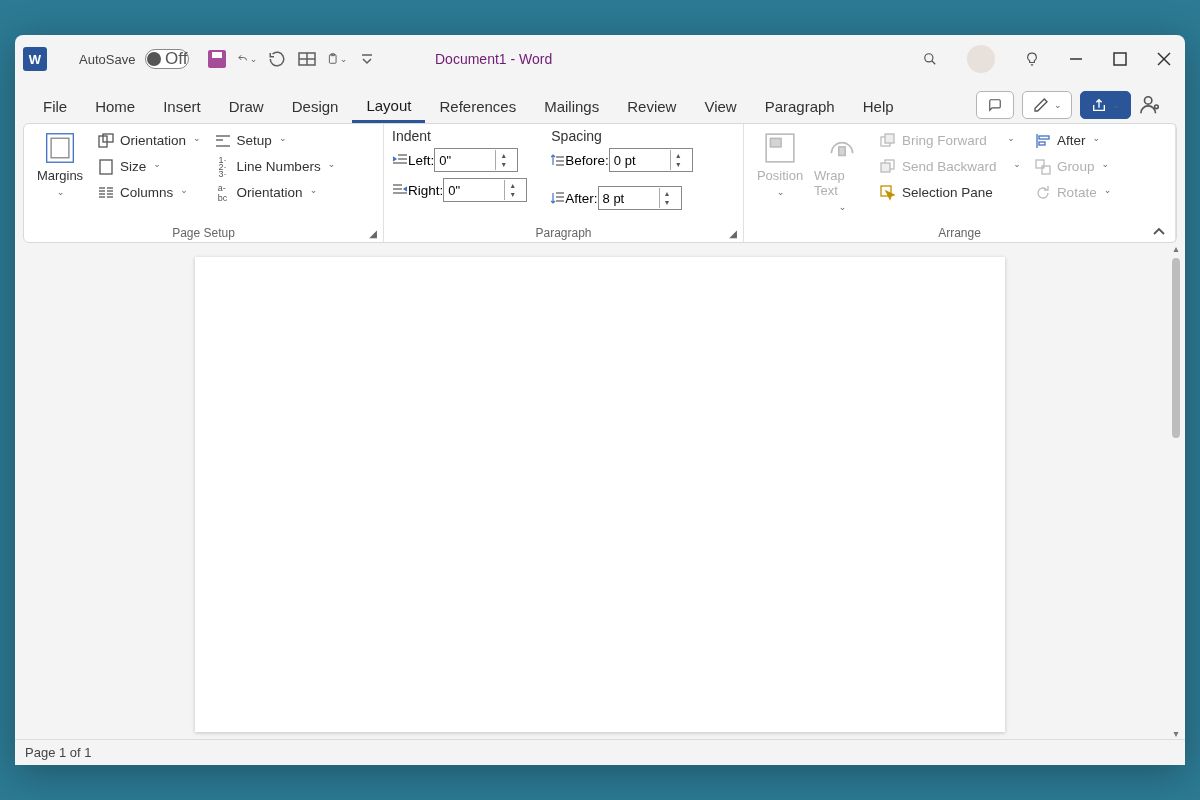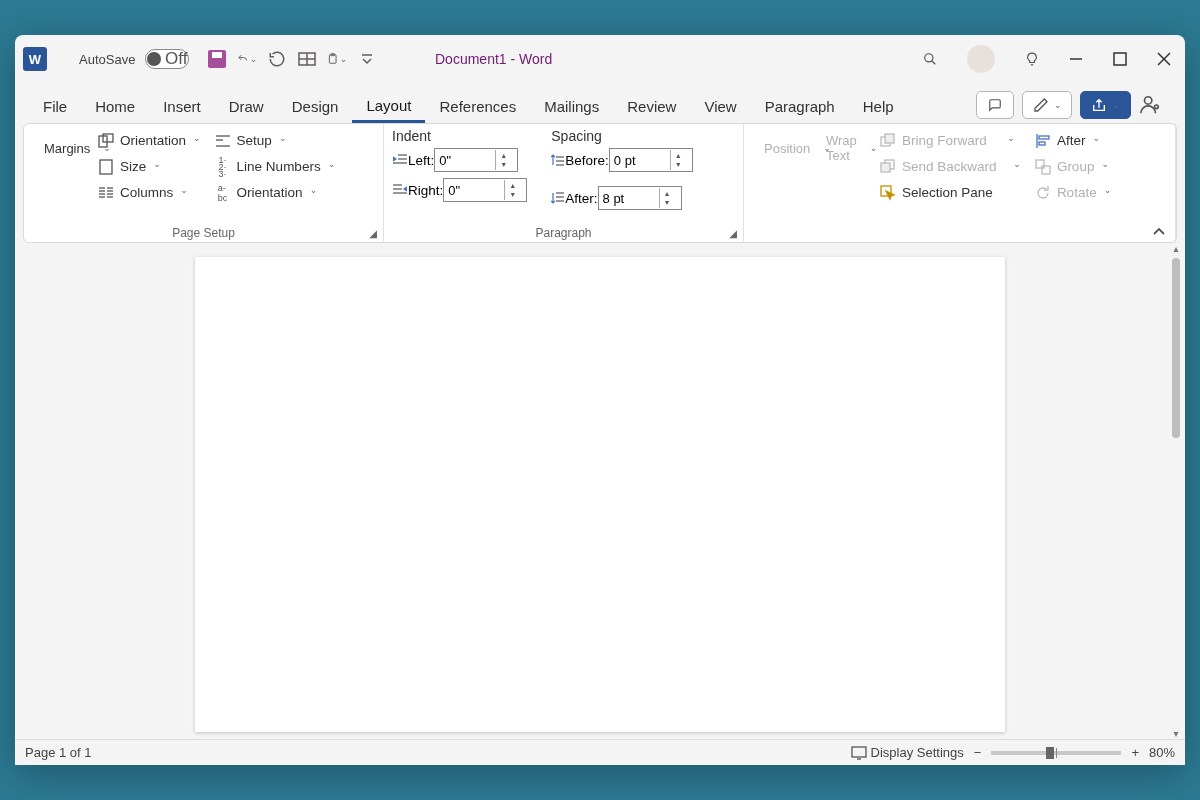--- a/index.html
+++ b/index.html
@@ -26,21 +26,21 @@
 .tbtn { height:28px; border:1px solid #b5b5b5; border-radius:5px; padding:0 10px; display:flex; align-items:center; gap:4px; background:#fff; cursor:pointer; color:#444;}
 .tbtn.share { background:#2a5699; color:#fff; border-color:#2a5699;}
 .persona { width:22px; height:22px; color:#555;}
 
 .ribbon { background:#fff; border:1px solid #d9d9d9; border-radius:6px; margin:0 8px; height:120px; display:flex; position:relative; }
 .group { border-right:1px solid #e1e1e1; padding:4px 8px 2px 8px; display:flex; flex-direction:column; }
 .group:last-child{border-right:none;}
 .group-body { flex:1; display:flex; align-items:flex-start; gap:6px; }
 .group-title { font-size:12px; color:#666; text-align:center; padding-top:2px; position:relative;}
 .launcher { position:absolute; right:-2px; bottom:1px; font-size:10px; color:#666; cursor:pointer;}
-.big-btn { display:flex; flex-direction:row; align-items:center; justify-content:flex-start; width:56px; padding-top:4px; gap:12px; cursor:pointer; font-size:13px; color:#333;}
+.big-btn { display:flex; flex-direction:column; align-items:center; justify-content:flex-start; width:56px; padding-top:4px; gap:4px; cursor:pointer; font-size:13px; color:#333;}
 .disabled { color:#b0b0b0 !important; }
 .big-btn svg, .big-btn .gicon{ width:32px; height:32px; }
 .btn-stack { display:flex; flex-direction:column; gap:4px; padding-top:2px;}
 .rbtn { display:flex; align-items:flex-start; gap:6px; font-size:13.5px; color:#333; padding:3px 4px; cursor:pointer; white-space:nowrap;}
 .rbtn .ic { width:16px; height:16px; display:flex; align-items:center; justify-content:center; color:#555;}
 .caret { font-size:9px; color:#666; margin-left:1px;}
 .field-row { display:flex; align-items:center; font-size:13.5px; }
 .spin { display:flex; align-items:center; border:1px solid #888; height:24px; width:84px; background:#fff;}
 .spin input { border:none; width:60px; font-size:13px; padding:2px 4px; outline:none;}
 .spin .arrows { display:flex; flex-direction:column; border-left:1px solid #aaa; width:16px; font-size:8px; text-align:center; color:#555; cursor:pointer; line-height:9px; padding:1px 0;}
@@ -415,51 +415,36 @@
                 <svg width="16" height="16" viewBox="0 0 16 16" fill="none" stroke="#bbb" stroke-width="1.3">
                   <path d="M13 8a5 5 0 11-2-4"></path>
                   <path d="M13 1v4h-4"></path>
                 </svg>
               </span>
               <span>Rotate</span>
               <span class="caret">⌄</span>
             </div>
         </div>
       </div>
+      <div class="group-title"><span>Arrange</span></div>
     </div>
     <div class="collapse-ic">
         <svg width="14" height="10" viewBox="0 0 14 10" fill="none" stroke="#555" stroke-width="1.8">
           <path d="M2 8l5-5 5 5"></path>
         </svg>
       </div>
   </div>
 
   <div class="doc-area">
     <div class="page"></div>
     <div class="vscroll">
       <span>▴</span>
       <div class="thumb"></div>
       <div class="sp"></div>
       <span>▾</span>
     </div>
   </div>
 
   <div class="statusbar">
     <span>Page 1 of 1</span>
-    <div class="right">
-      <span style="display:flex;align-items:center;gap:4px;cursor:pointer;">
-          <svg width="16" height="14" viewBox="0 0 16 14" fill="none" stroke="#555" stroke-width="1.3">
-            <rect x="1" y="1" width="14" height="10"></rect>
-            <line x1="6" y1="13" x2="10" y2="13"></line>
-          </svg>
-          <span>Display Settings</span>
-        </span>
-      <span style="cursor:pointer;">−</span>
-      <div class="zoom-slider">
-          <div class="tick"></div>
-          <div class="knob"></div>
-        </div>
-      <span style="cursor:pointer;">+</span>
-      <span>80%</span>
-    </div>
   </div>
 
 </div>
 
 </body></html>

